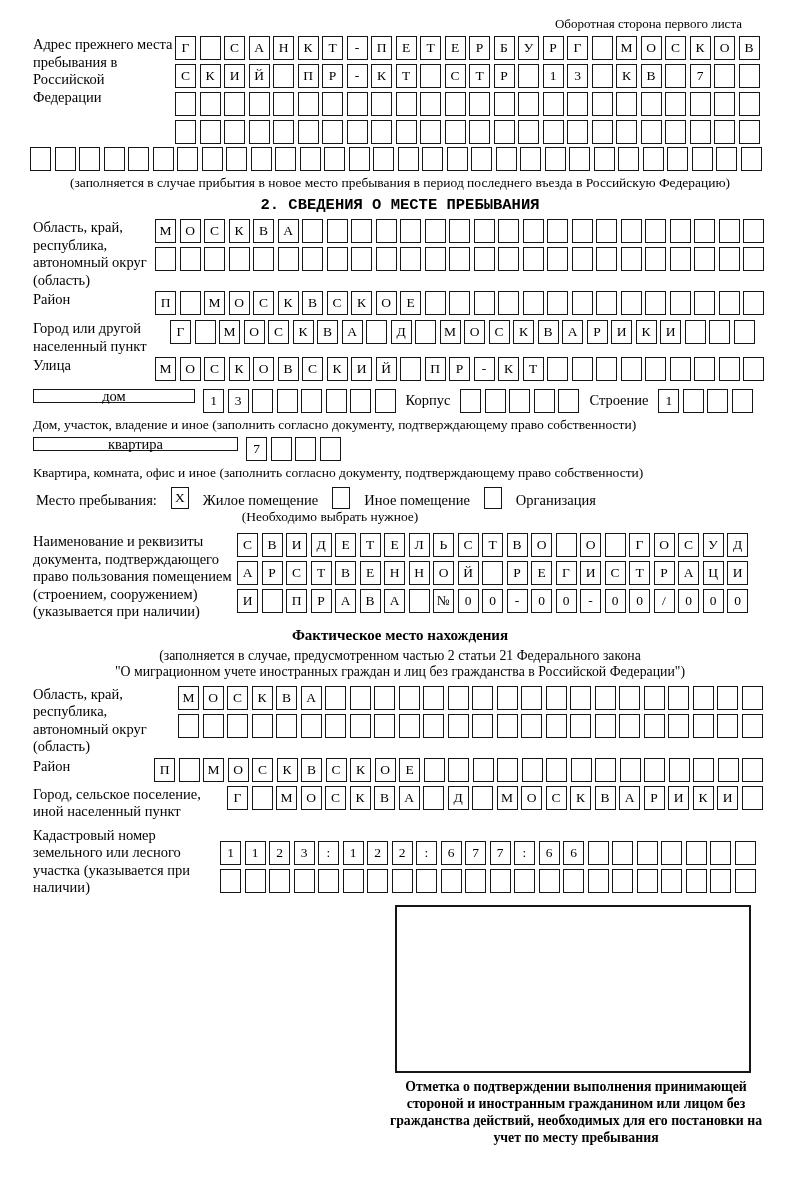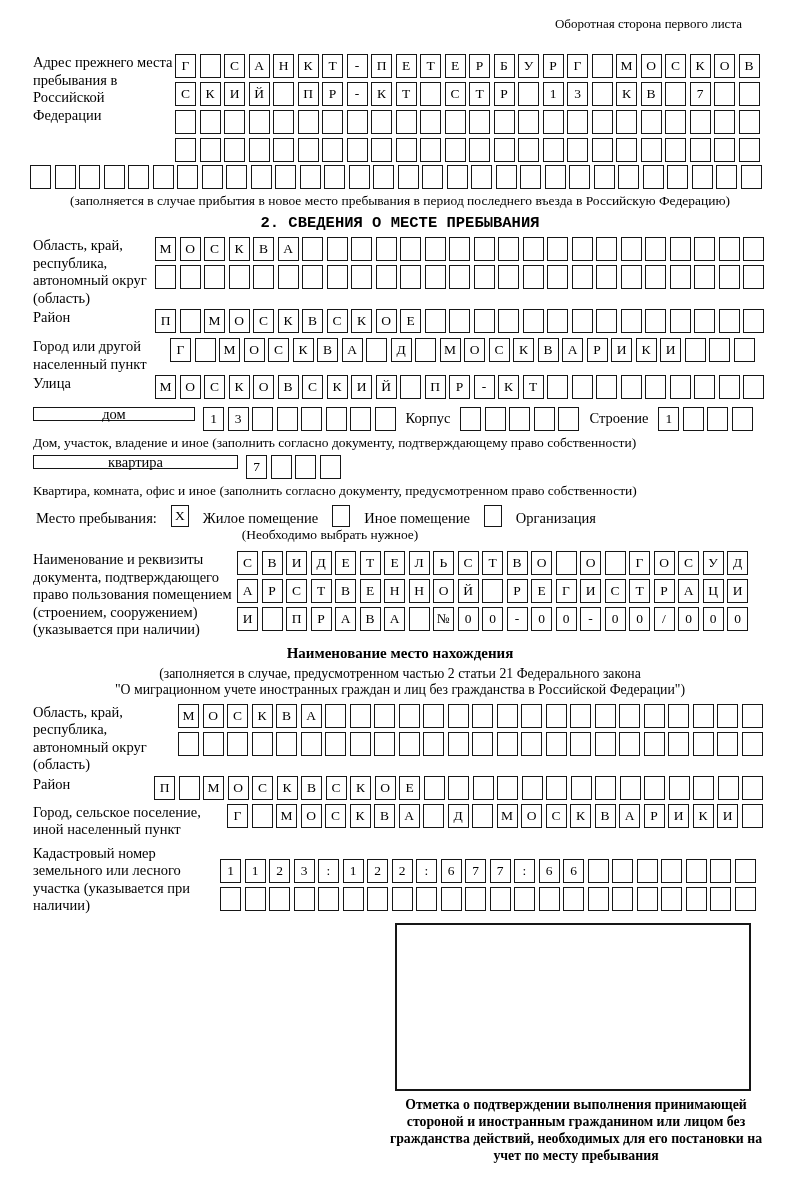--- a/index.html
+++ b/index.html
@@ -66,21 +66,21 @@
   }
   .mt2{margin-top:2px}.mt3{margin-top:3px}.mt4{margin-top:4px}
   .mt5{margin-top:5px}.mt6{margin-top:6px}.mt8{margin-top:8px}
   .cad-rows { margin-top:14px; }
 </style>
 </head>
 <body>
 
 <div class="hdr-note">Оборотная сторона первого листа</div>
 
-<div class="block frow mt8" style="margin-top:22px">
+<div class="block frow mt8" style="margin-top:4px">
   <div class="label lbl-prev">Адрес прежнего места пребывания в Российской Федерации</div>
   <div class="rows">
     <div class="cells">
         <span class="cell">Г</span>
         <span class="cell"></span>
         <span class="cell">С</span>
         <span class="cell">А</span>
         <span class="cell">Н</span>
         <span class="cell">К</span>
         <span class="cell">Т</span>
@@ -402,21 +402,21 @@
 
 <div class="block frow mt4">
   <div class="widebox wb-kv">квартира</div>
   <div class="cells">
       <span class="cell">7</span>
       <span class="cell"></span>
       <span class="cell"></span>
       <span class="cell"></span>
     </div>
 </div>
-<div class="note mt4">Квартира, комната, офис и иное (заполнить согласно документу, предусмотренном право собственности)</div>
+<div class="note mt4">Квартира, комната, офис и иное (заполнить согласно документу, подтверждающему право собственности)</div>
 
 <div class="chkrow mt6">
   <span class="chklabel">Место пребывания:</span>
   <span class="chkbox">X</span>
   <span class="chklabel">Жилое помещение</span>
   <span class="chkbox"></span>
   <span class="chklabel">Иное помещение</span>
   <span class="chkbox"></span>
   <span class="chklabel">Организация</span>
 </div>
@@ -490,21 +490,21 @@
         <span class="cell">0</span>
         <span class="cell">0</span>
         <span class="cell">/</span>
         <span class="cell">0</span>
         <span class="cell">0</span>
         <span class="cell">0</span>
       </div>
   </div>
 </div>
 
-<div class="fact-title center bold">Наименование место нахождения</div>
+<div class="fact-title center bold">Фактическое место нахождения</div>
 <div class="fact-note center mt4">(заполняется в случае, предусмотренном частью 2 статьи 21 Федерального закона</div>
 <div class="fact-note center">"О миграционном учете иностранных граждан и лиц без гражданства в Российской Федерации")</div>
 
 <div class="block frow mt6">
   <div class="label lbl-region2">Область, край, республика, автономный округ (область)</div>
   <div class="rows">
     <div class="cells">
         <span class="cell">М</span>
         <span class="cell">О</span>
         <span class="cell">С</span>

